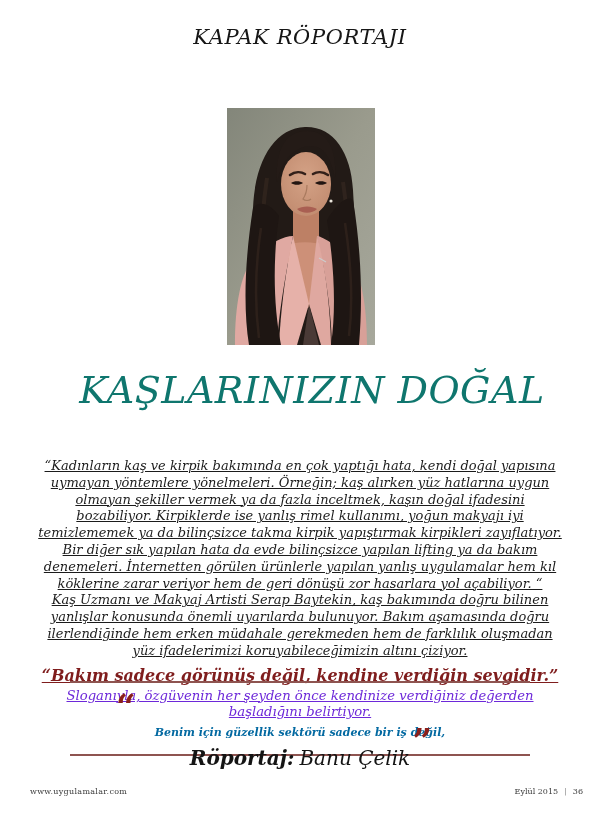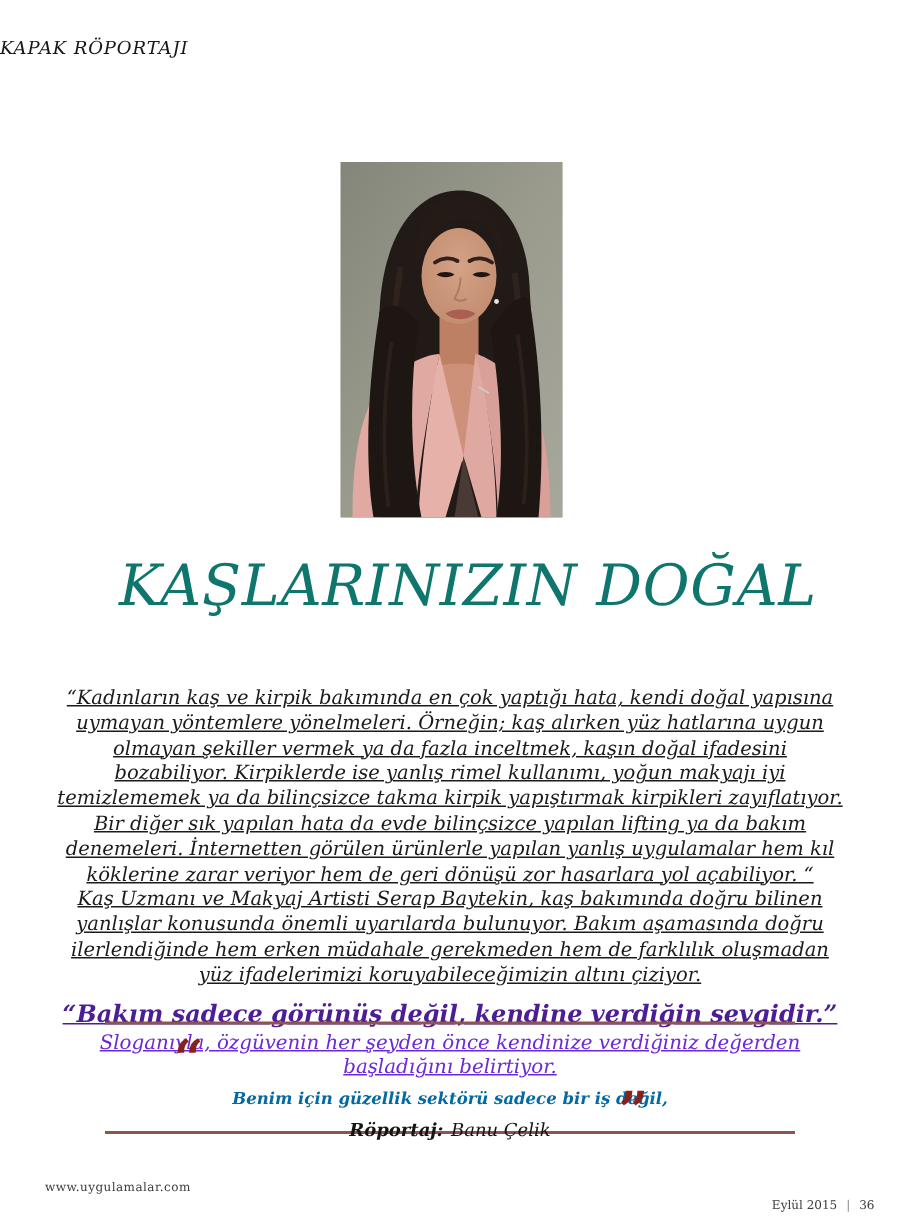--- a/index.html
+++ b/index.html
@@ -3,22 +3,22 @@
 <meta charset="utf-8">
 <style>
   html,body{margin:0;padding:0;}
   body{
     width:600px;height:814px;position:relative;background:#ffffff;
     font-family:"DejaVu Serif", serif;color:#1c1c1c;overflow:hidden;
   }
   .page{position:absolute;inset:0;background:#ffffff;}
 
   .header{
-    position:absolute;top:25px;left:0;width:600px;text-align:left;
-    font-style:italic;font-size:12px;letter-spacing:.6px;color:#161616;
+    position:absolute;top:25px;left:0;width:600px;text-align:center;
+    font-style:italic;font-size:21px;letter-spacing:.6px;color:#161616;
   }
 
   .photo{
     position:absolute;left:227px;top:108px;width:148px;height:237px;
     overflow:hidden;background:#979888;
   }
   .photo svg{display:block;width:100%;height:100%;}
 
   .title{
     position:absolute;top:372px;left:0;width:600px;text-align:center;
@@ -27,48 +27,48 @@
     padding-left:12px;
   }
 
   .article{
     position:absolute;top:458px;left:38px;width:524px;text-align:center;
     font-style:italic;font-size:13px;line-height:16.8px;color:#1b1b1b;
   }
   .article p{margin:0;text-decoration:underline;}
   .slogan{
     font-weight:bold;font-size:16px;line-height:19px;margin-top:6px !important;
-    color:#4c1d95;
+    color:#7f1d1d;
   }
   .slogan-caption{font-size:13.2px;margin-top:3px !important;color:#6d28d9;}
 
   .pullquote{
     position:absolute;top:681px;left:70px;width:460px;
     border-top:2px solid #8e5450;border-bottom:2px solid #8e5450;
     padding:9px 0 11px 0;text-align:center;
   }
   .pq-line{
     font-style:italic;font-weight:bold;font-size:11px;line-height:20px;color:#0369a1;margin-top:31px;
   }
   .pq-open,.pq-close{
     position:absolute;color:#8b1f1a;font-weight:bold;font-size:34px;line-height:10px;
     font-style:normal;
   }
   .pq-open{left:46px;top:18px;}
   .pq-close{right:98px;bottom:8px;}
 
   .byline{
     position:absolute;top:746px;left:0;width:600px;text-align:center;
-    font-style:italic;font-size:12px;color:#141414;
+    font-style:italic;font-size:20px;color:#141414;
   }
   .byline .label{font-weight:bold;margin-right:5px;}
 
   .footer{position:absolute;top:787px;left:0;width:600px;font-size:8px;color:#3b3b3b;}
   .footer-left{position:absolute;left:30px;top:0;letter-spacing:.3px;}
-  .footer-right{position:absolute;right:17px;top:0;display:flex;gap:6px;align-items:baseline;margin-top:12px;}
+  .footer-right{position:absolute;right:17px;top:0;display:flex;gap:6px;align-items:baseline;}
   .footer-sep{color:#888;}
 </style>
 </head>
 <body>
 
 <div class="page">
 
   <div class="header">KAPAK RÖPORTAJI</div>
 
   <div class="photo" role="img" aria-label="Portrait photo of a woman with long dark wavy hair wearing a pink blazer against a gray-green background">

